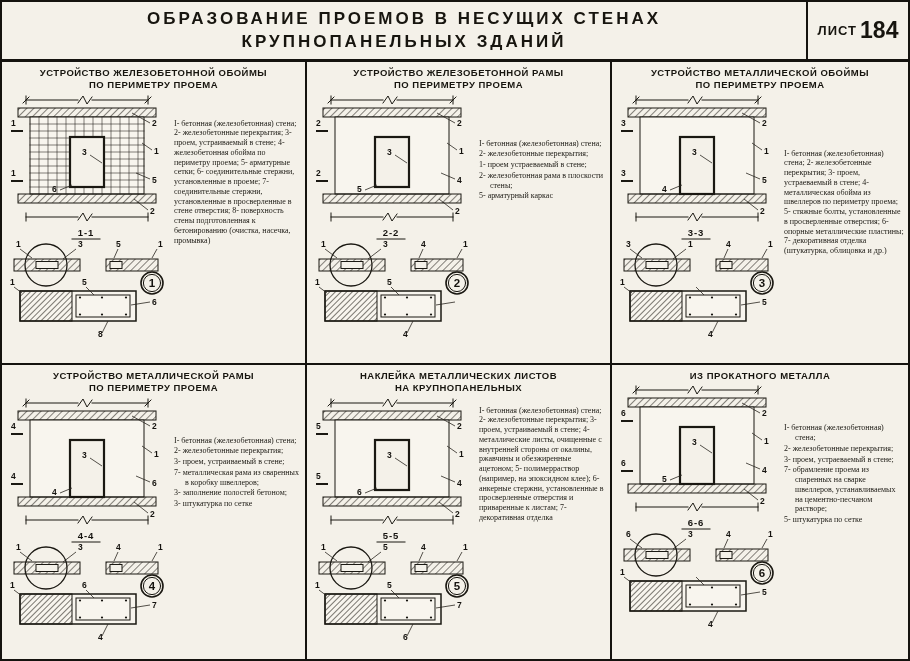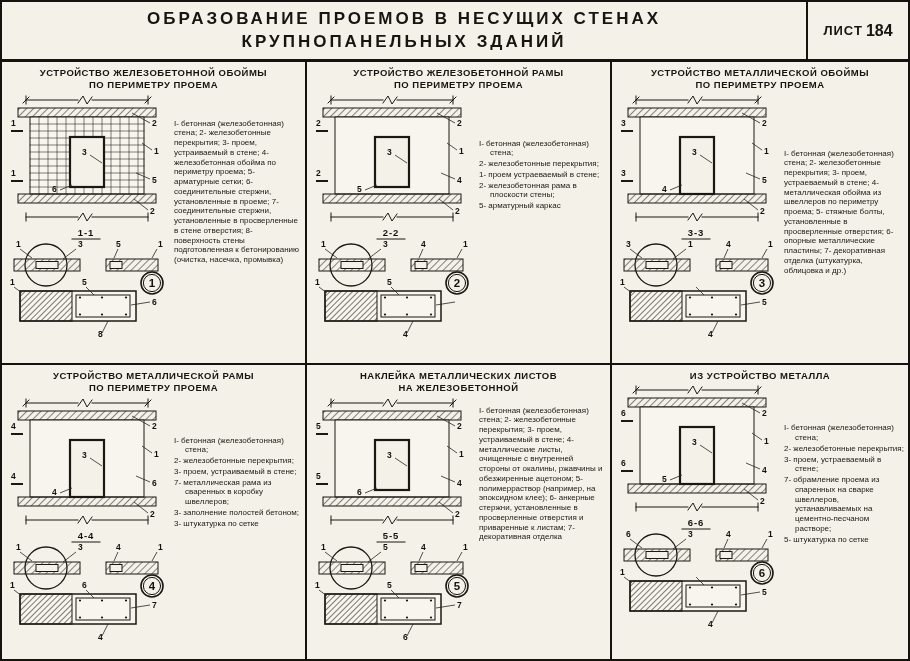--- a/index.html
+++ b/index.html
@@ -5,31 +5,31 @@
   html,body{margin:0;padding:0;background:#9a958c;}
   .page{width:910px;height:661px;box-sizing:border-box;border:2px solid #15130f;
         background:#f4f1e9;font-family:"Liberation Sans",sans-serif;color:#17150f;
         display:flex;flex-direction:column;position:relative;overflow:hidden;}
   .header{height:57px;flex:none;display:flex;border-bottom:3px solid #15130f;}
   .htitle{flex:1;display:flex;flex-direction:column;justify-content:center;align-items:center;
           font-weight:bold;font-size:17px;letter-spacing:3px;line-height:1.3;}
   .sheetbox{width:100px;flex:none;border-left:2px solid #15130f;display:flex;
             align-items:center;justify-content:center;gap:3px;font-weight:bold;}
   .slabel{font-size:13px;letter-spacing:1px;}
-  .snum{font-size:16px;}
+  .snum{font-size:23px;}
   .grid{flex:1;display:grid;grid-template-columns:305px 305px 1fr;grid-template-rows:303px 1fr;}
   .panel{border-right:2px solid #15130f;border-bottom:2px solid #15130f;display:flex;
          flex-direction:column;overflow:hidden;}
   .panel:nth-child(3n){border-right:none;}
   .panel:nth-child(n+4){border-bottom:none;}
   .panel-title{text-align:center;font-weight:bold;font-size:9.5px;letter-spacing:.5px;
                line-height:1.3;padding:5px 2px 1px;}
   .panel-body{display:flex;flex:1;min-height:0;padding:0 2px 0 4px;}
   .drawings{width:164px;flex:none;display:flex;flex-direction:column;}
-  .legend{flex:1;font-family:Liberation Sans, sans-serif;font-size:8px;
+  .legend{flex:1;font-family:Liberation Serif, serif;font-size:8px;
           line-height:1.22;padding:2px 2px 12px 4px;color:#1b1913;}
   .p1 .legend{padding-top:26px;}
   .p2 .legend{padding-top:46px;}
   .p3 .legend{padding-top:56px;}
   .p4 .legend{padding-top:40px;}
   .p5 .legend{padding-top:10px;}
   .p6 .legend{padding-top:40px;}
   .li.flow{display:inline;}
   .li.list{display:block;padding-left:11px;text-indent:-11px;margin-bottom:1px;}
   
@@ -512,21 +512,21 @@
             <span class="li list">7- металлическая рама из сваренных в коробку швеллеров; </span>
             <span class="li list">3- заполнение полостей бетоном; </span>
             <span class="li list">3- штукатурка по сетке </span>
           </div>
     </div>
   </div>
 
   <div class="panel p5">
     <div class="panel-title">
       <div>НАКЛЕЙКА МЕТАЛЛИЧЕСКИХ ЛИСТОВ</div>
-      <div>НА ЖЕЛЕЗОБЕТОННОЙ</div>
+      <div>НА КРУПНОПАНЕЛЬНЫХ</div>
     </div>
     <div class="panel-body">
       <div class="drawings">
 
         <svg class="drw" viewBox="0 0 162 132" width="162" height="132">
           <g class="s">
             <path d="M20 7 H72 M86 7 H142"></path>
             <path d="M72 10 l5 -7 l4 8 l5 -7"></path>
             <path d="M20 3 V11 M142 3 V11"></path>
             <path d="M17 10 l6 -6 M139 10 l6 -6"></path>
@@ -616,21 +616,21 @@
           </g>
         </svg>
 
       </div>
       <div class="legend flow"><span class="li flow">I- бетонная (железобетонная) стена; </span><span class="li flow">2- железобетонные перекрытия; </span><span class="li flow">3- проем, устраиваемый в стене; </span><span class="li flow">4- металлические листы, очищенные с внутренней стороны от окалины, ржавчины и обезжиренные ацетоном; </span><span class="li flow">5- полимерраствор (например, на эпоксидном клее); </span><span class="li flow">6- анкерные стержни, установленные в просверленные отверстия и приваренные к листам; </span><span class="li flow">7- декоративная отделка </span></div>
     </div>
   </div>
 
   <div class="panel p6">
     <div class="panel-title">
-      <div>ИЗ УСТРОЙСТВО МЕТАЛЛА</div>
+      <div>ИЗ ПРОКАТНОГО МЕТАЛЛА</div>
     </div>
     <div class="panel-body">
       <div class="drawings">
 
         <svg class="drw" viewBox="0 0 162 132" width="162" height="132">
           <g class="s">
             <path d="M20 7 H72 M86 7 H142"></path>
             <path d="M72 10 l5 -7 l4 8 l5 -7"></path>
             <path d="M20 3 V11 M142 3 V11"></path>
             <path d="M17 10 l6 -6 M139 10 l6 -6"></path>

